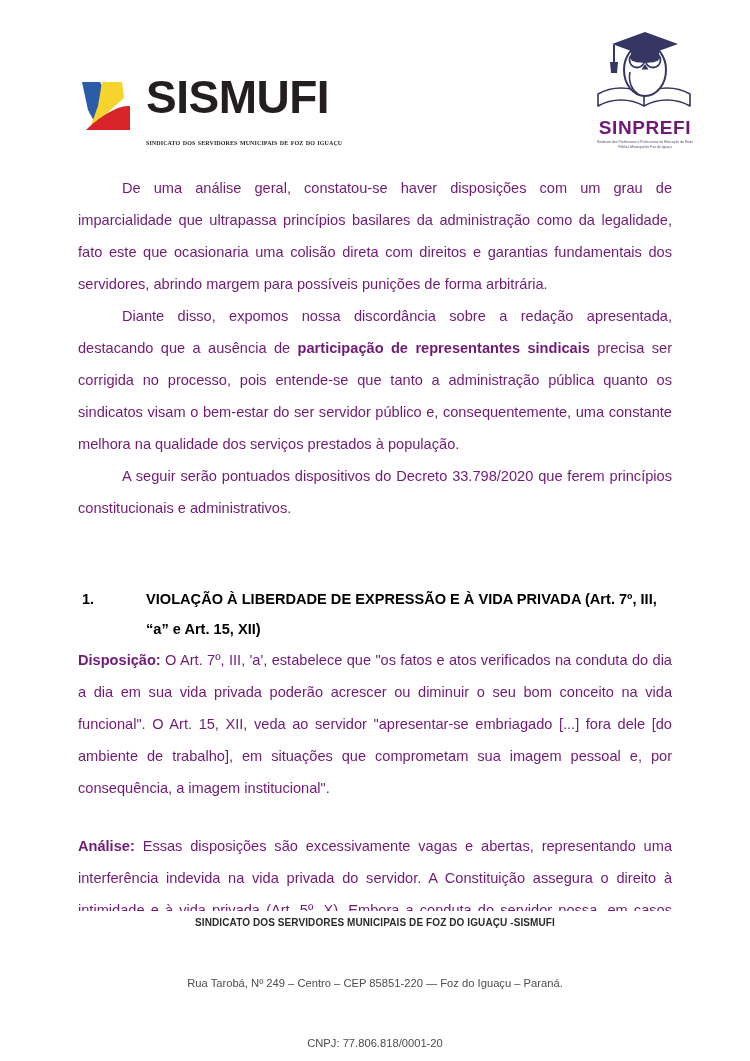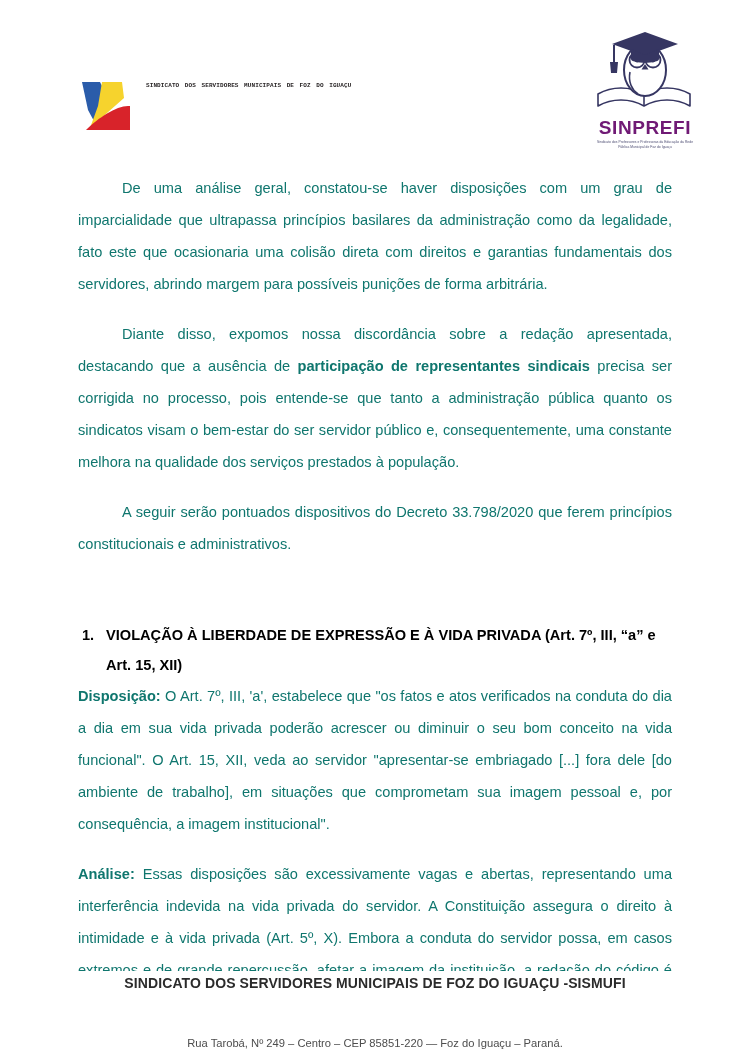--- a/index.html
+++ b/index.html
@@ -47,29 +47,29 @@
   }
   .sismufi-name {
     font-family: "Liberation Sans", sans-serif;
     font-weight: bold;
     font-size: 46px;
     line-height: 46px;
     letter-spacing: -0.5px;
     color: #231f20;
   }
   .sismufi-tagline {
-    font-family: Liberation Mono, monospace;
+    font-family: Liberation Serif, serif;
     font-weight: bold;
     font-size: 9.1px;
     line-height: 11px;
     letter-spacing: 0.1px;
     color: #231f20;
     font-variant: small-caps;
     text-transform: lowercase;
-    margin-top: 5px;
+    margin-top: 17px;
     white-space: nowrap;
   }
 
   
   .sinprefi-logo {
     position: absolute;
     right: 45px;
     top: 28px;
     width: 120px;
     text-align: center;
@@ -106,24 +106,23 @@
     top: 172px;
     width: 594px;
   }
   p.para {
     margin: 0 0 0 0;
     font-family: "Liberation Sans", sans-serif;
     font-size: 14.6px;
     line-height: 32px;
     text-align: justify;
     text-indent: 44px;
-    color: #0f766e;
+    color: #701a75;
   }
   p.para + p.para {
-    margin-top: 18px;
   }
   p.flush {
     text-indent: 0;
   }
   p.para b {
     font-weight: bold;
   }
 
   .section-heading {
     display: flex;
@@ -136,20 +135,21 @@
   }
   .section-heading .num {
     width: 28px;
     flex: 0 0 28px;
     text-align: left;
     padding-left: 4px;
     box-sizing: border-box;
   }
   .section-heading .htext {
     flex: 1 1 auto;
+    margin-left: 40px;
   }
 
   .subsection {
     margin-top: 22px;
   }
   .subsection + .subsection {
     margin-top: 26px;
   }
 
   
@@ -158,21 +158,21 @@
     left: 0;
     right: 0;
     bottom: 10px;
     text-align: center;
     background: #ffffff;
     padding-top: 4px;
   }
   .footer-line1 {
     font-family: "Liberation Sans", sans-serif;
     font-weight: bold;
-    font-size: 14px;
+    font-size: 10px;
     line-height: 16px;
     color: #2b2b2b;
     letter-spacing: 0.1px;
   }
   .footer-line {
     font-family: "Liberation Sans", sans-serif;
     font-size: 11.2px;
     line-height: 16px;
     color: #4d4d4d;
     margin-top: 44px;
@@ -185,20 +185,21 @@
 
   <div class="header">
 
     <div class="sismufi-logo">
       <svg class="sismufi-emblem" viewBox="0 0 62 62">
         <path d="M4 6 L22 6 L29 20 L17 47 L10 34 Z" fill="#2a5caa"></path>
         <path d="M24 6 L44 6 L46 22 L12 52 L20 30 Z" fill="#f6d32d"></path>
         <path d="M50 30 C38 30 20 42 8 54 L52 54 L52 30 Z" fill="#d8232a"></path>
       </svg>
       <div class="sismufi-words">
+        <div class="sismufi-name">SISMUFI</div>
         <div class="sismufi-tagline">Sindicato dos Servidores Municipais de Foz do Iguaçu</div>
       </div>
     </div>
 
     <div class="sinprefi-logo">
       <svg class="sinprefi-mark" viewBox="0 0 110 92">
 
         <path d="M8 66 C22 58 40 58 54 66 C68 58 86 58 100 66 L100 78 C86 70 68 70 54 78 C40 70 22 70 8 78 Z" fill="#ffffff" stroke="#363662" stroke-width="1.6" stroke-linejoin="round"></path>
         <line x1="54" y1="66" x2="54" y2="78" stroke="#363662" stroke-width="1.6"></line>
 
@@ -238,15 +239,16 @@
 
     <p class="para flush subsection"><b>Disposição:</b><span> O Art. 7º, III, 'a', estabelece que "os fatos e atos verificados na conduta do dia a dia em sua vida privada poderão acrescer ou diminuir o seu bom conceito na vida funcional". O Art. 15, XII, veda ao servidor "apresentar-se embriagado [...] fora dele [do ambiente de trabalho], em situações que comprometam sua imagem pessoal e, por consequência, a imagem institucional".</span></p>
 
     <p class="para flush subsection"><b>Análise:</b><span> Essas disposições são excessivamente vagas e abertas, representando uma interferência indevida na vida privada do servidor. A Constituição assegura o direito à intimidade e à vida privada (Art. 5º, X). Embora a conduta do servidor possa, em casos extremos e de grande repercussão, afetar a imagem da instituição, a redação do código é genérica e perigosa. Ela abre margem para que qualquer ato da vida privada, que não constitua crime ou ilícito administrativo claro, seja usado para punir um servidor</span></p>
 
   </div>
 
   <div class="footer">
     <div class="footer-line1">SINDICATO DOS SERVIDORES MUNICIPAIS DE FOZ DO IGUAÇU -SISMUFI</div>
     <div class="footer-line">Rua Tarobá, Nº 249 – Centro – CEP 85851-220 — Foz do Iguaçu – Paraná.</div>
+    <div class="footer-line">CNPJ: 77.806.818/0001-20</div>
   </div>
 
 </div>
 
 </body></html>

